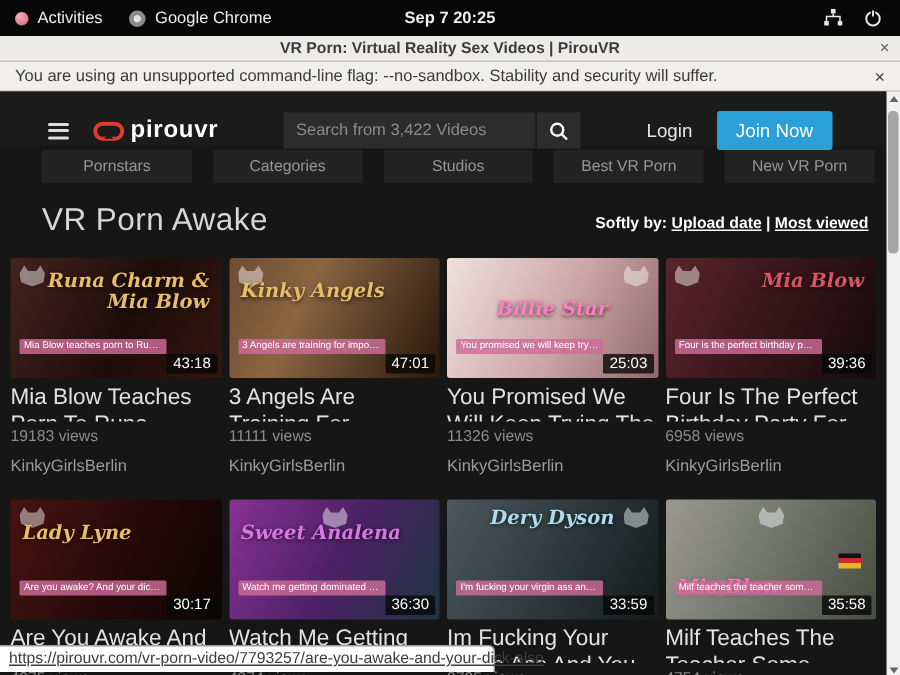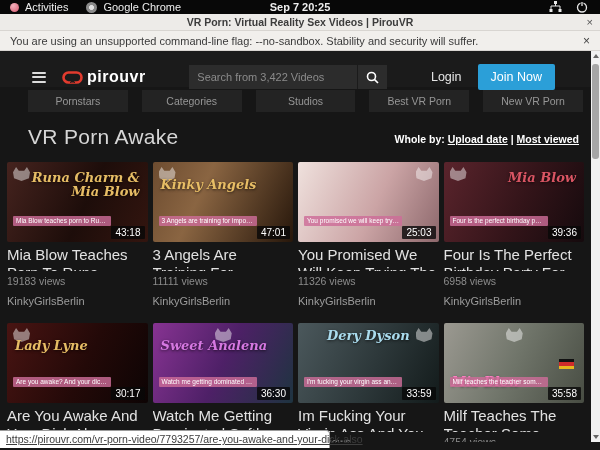--- a/index.html
+++ b/index.html
@@ -1,19 +1,19 @@
 <!DOCTYPE html>
 <html><head>
 <meta charset="utf-8">
 <style>
   * { box-sizing: border-box; margin: 0; padding: 0; }
   html,body { width:600px; height:450px; overflow:hidden; font-family:"Liberation Sans",sans-serif; background:#161616; }
 
   
-  .gnome-bar { height:14px; background:#080808; color:#eee; display:flex; align-items:center; font-size:11px; position:relative;gap:10px; }
+  .gnome-bar { height:24px; background:#080808; color:#eee; display:flex; align-items:center; font-size:11px; position:relative;gap:10px; }
   .gb-left { display:flex; align-items:center; gap:18px; padding-left:10px; }
   .gb-item { display:flex; align-items:center; gap:6px; cursor:pointer; }
   .act-dot { width:9px; height:9px; border-radius:50%; background:radial-gradient(circle at 35% 30%, #f4b2bd, #d75a70); }
   .chrome-ico { width:11px; height:11px; border-radius:50%; background:radial-gradient(circle, #e2e2e2 0 28%, #8b8b8b 34% 100%); }
   .gb-clock { position:absolute; left:0; right:0; text-align:center; font-weight:bold; pointer-events:none; }
   .gb-right { margin-left:auto; display:flex; align-items:center; gap:14px; padding-right:12px; z-index:2; }
   .gb-right svg { display:block; }
 
   
   .titlebar { height:17px; background:#edebe8; display:flex; align-items:center; position:relative; border-bottom:1px solid #d8d5d1; }
@@ -171,21 +171,21 @@
       <div class="nav-item">Pornstars</div>
       <div class="nav-item">Categories</div>
       <div class="nav-item">Studios</div>
       <div class="nav-item">Best VR Porn</div>
       <div class="nav-item">New VR Porn</div>
     </div>
 
     <div class="pagehead">
       <h1 class="ptitle">VR Porn Awake</h1>
       <div class="orderby">
-        <span class="olabel">Whole by:</span>
+        <span class="olabel">Softly by:</span>
         <a>Upload date</a>
         <span class="osep">|</span>
         <a>Most viewed</a>
       </div>
     </div>
 
     <div class="grid">
 
       <article class="card">
         <a class="thumb t1">
@@ -207,20 +207,21 @@
           <span class="duration">47:01</span>
         </a>
         <h3 class="vtitle">3 Angels Are Training For Impossible Missions</h3>
         <div class="views">11111 views</div>
         <a class="studio">KinkyGirlsBerlin</a>
       </article>
 
       <article class="card">
         <a class="thumb t3">
           <span class="cat cat-r"></span>
+          <span class="oname pink" style="top:28px">Billie Star</span>
           <span class="caption">You promised we will keep trying the whole day</span>
           <span class="duration">25:03</span>
         </a>
         <h3 class="vtitle">You Promised We Will Keep Trying The Whole Day</h3>
         <div class="views">11326 views</div>
         <a class="studio">KinkyGirlsBerlin</a>
       </article>
 
       <article class="card">
         <a class="thumb t4">

